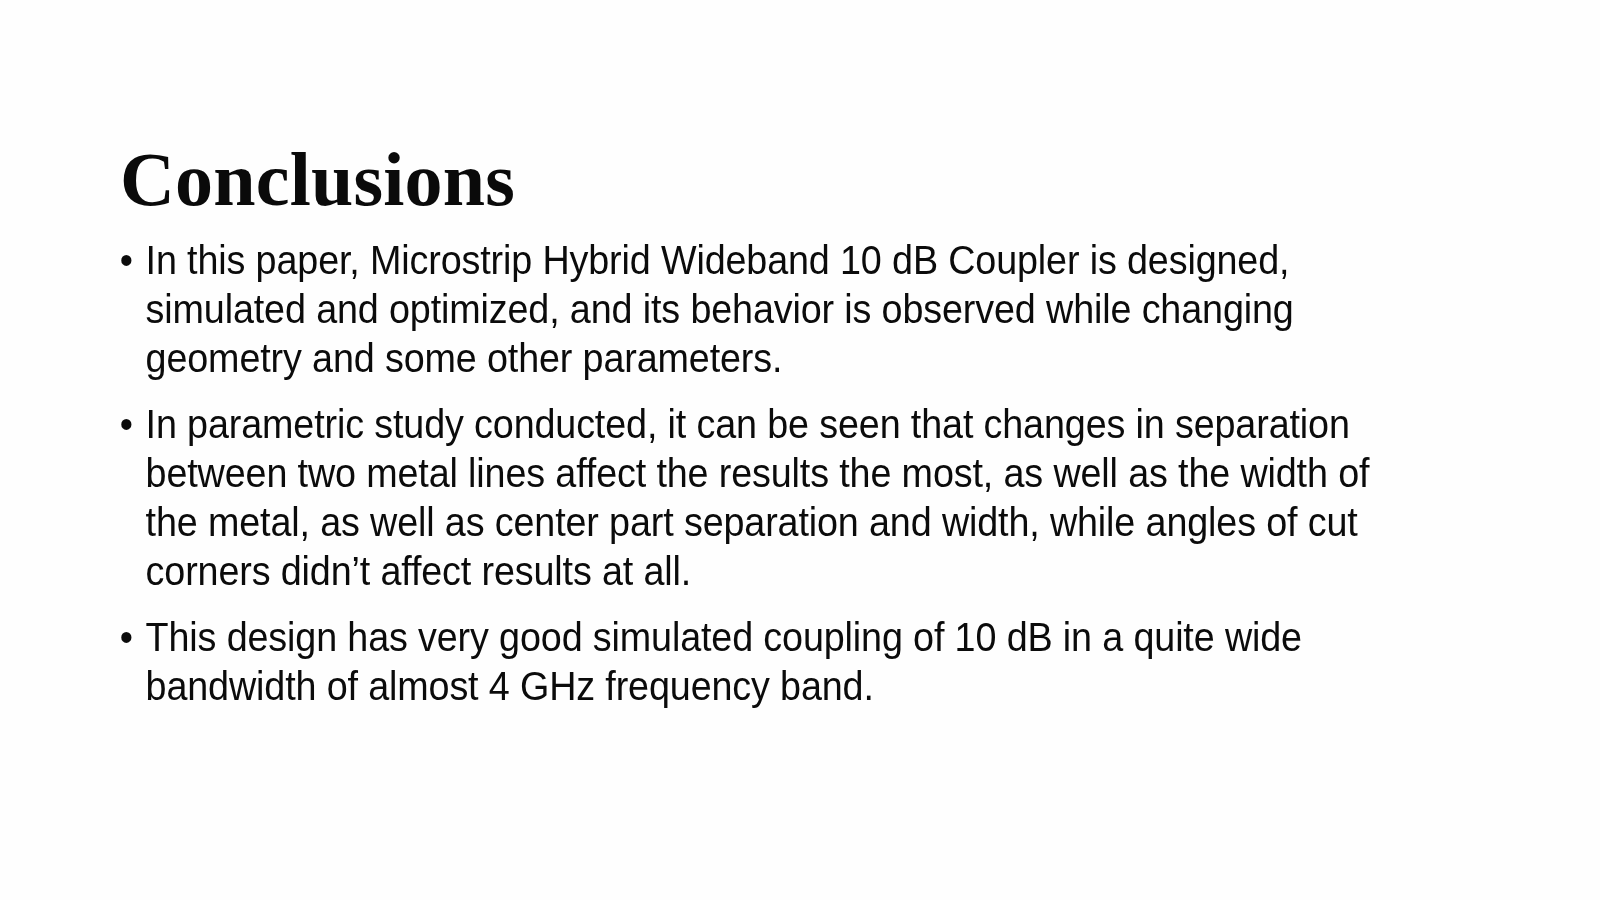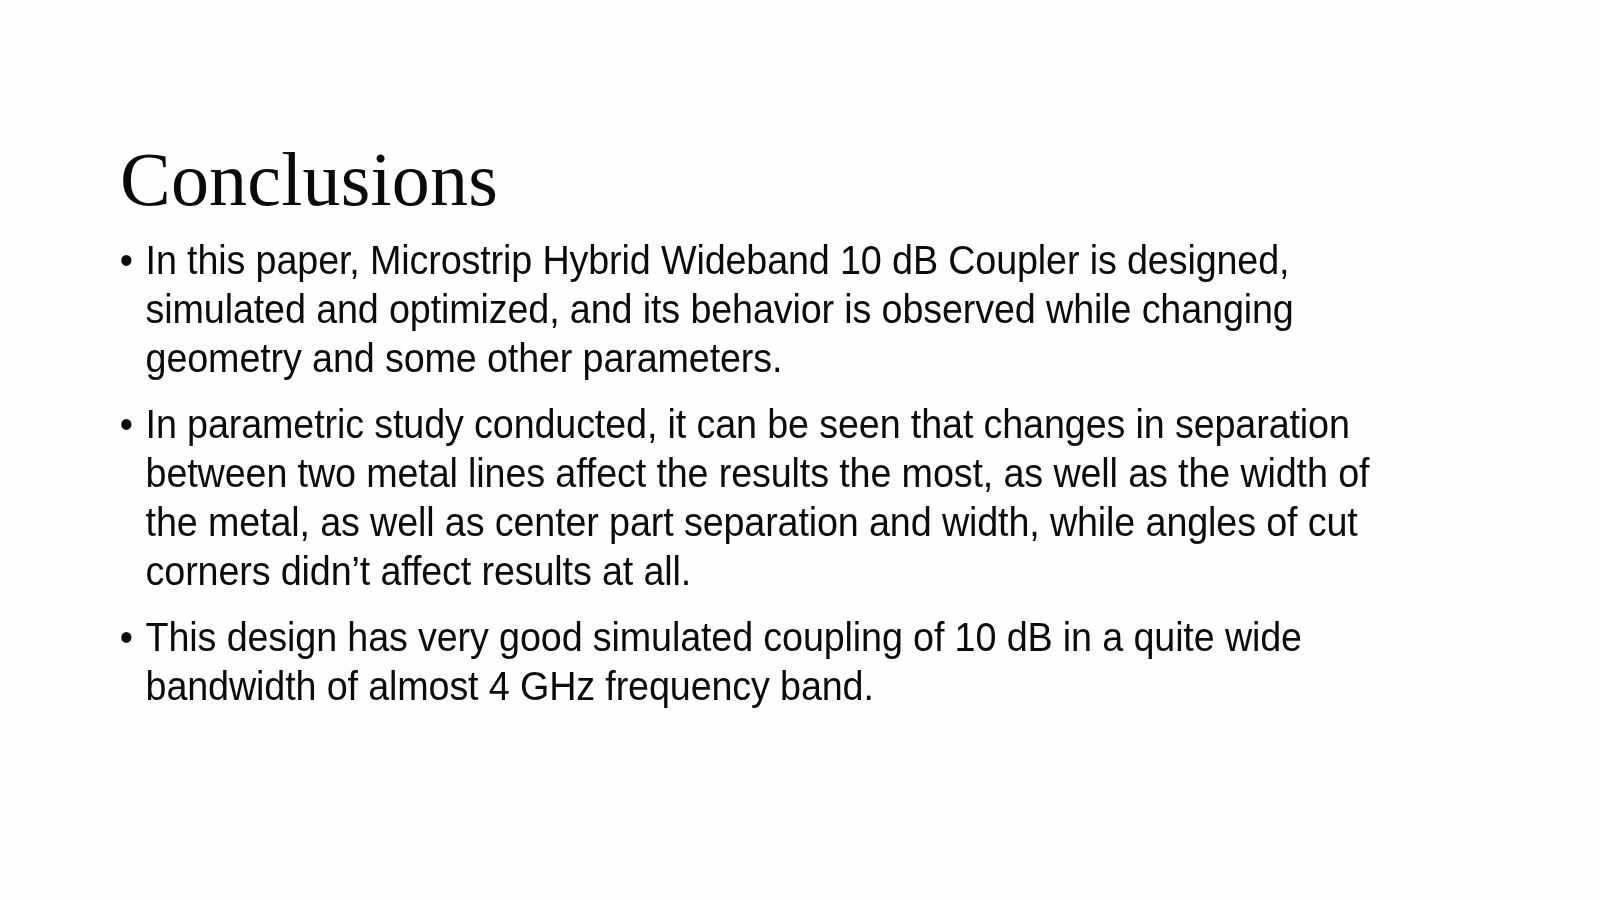--- a/index.html
+++ b/index.html
@@ -25,21 +25,21 @@
   }
 
   
   .slide-title {
     position: absolute;
     left: 120px;
     top: 84px;
     width: 1380px;
     font-family: "Liberation Serif", "DejaVu Serif", serif;
     font-size: 76px;
-    font-weight: 400;
+    font-weight: 700;
     line-height: 88px;
     letter-spacing: 0.2px;
     color: #0a0a0a;
     white-space: nowrap;
   }
 
   
   .body-block {
     position: absolute;
     left: 118px;

